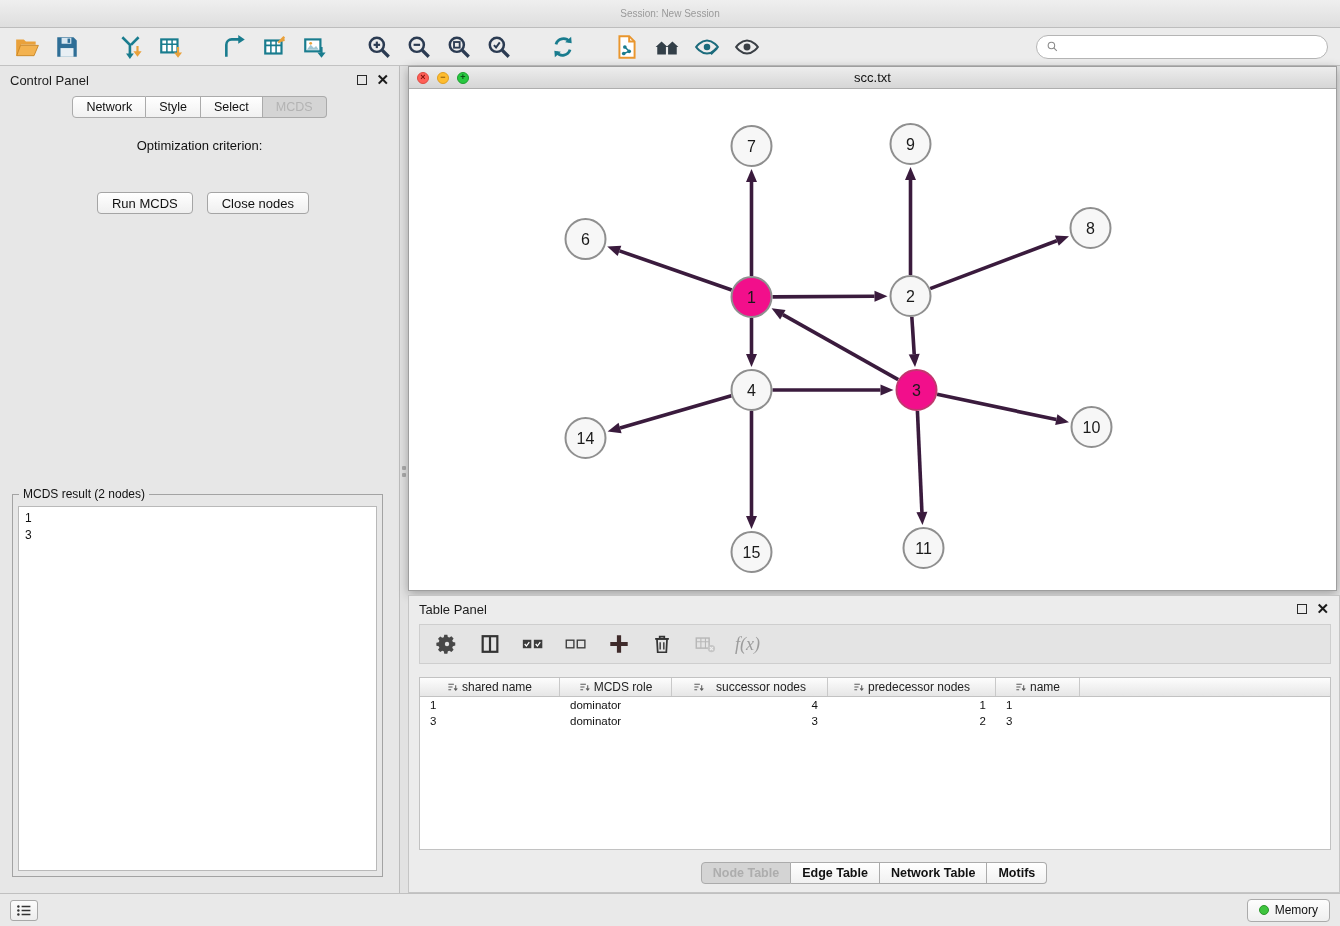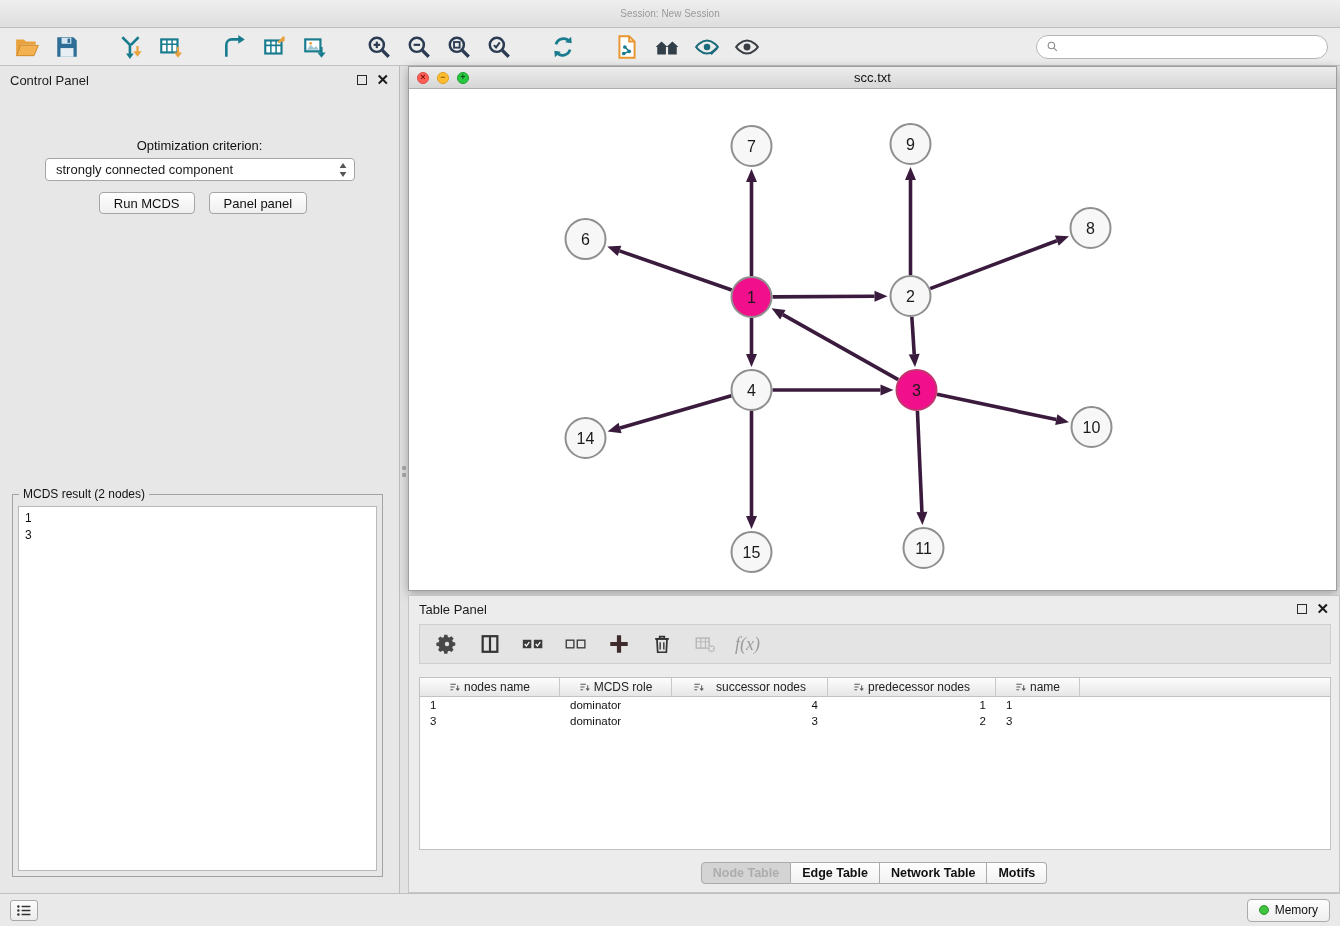--- a/index.html
+++ b/index.html
@@ -246,34 +246,33 @@
   </div>
 
   <div class="control-panel">
     <div class="cp-header">
       <span>Control Panel</span>
       <span class="win-btns">
         <span class="float-btn"></span>
         <span class="close-btn">✕</span>
       </span>
     </div>
+    <div class="cp-tabs" id="cp-tabs">
+        <div class="cp-tab">Network</div>
+        <div class="cp-tab">Style</div>
+        <div class="cp-tab">Select</div>
+        <div class="cp-tab active">MCDS</div>
+      </div>
 
     <div class="opt-label">Optimization criterion:</div>
 
-    <div class="criterion-select">
-      <span class="sel-text">strongly connected component</span>
-      <svg viewBox="0 0 10 18" width="10" height="18">
-          <path d="M5 2l3.4 5H1.6z" fill="#555"></path>
-          <path d="M5 16l-3.4-5h6.8z" fill="#555"></path>
-        </svg>
-    </div>
 
     <div class="btn-row">
       <div class="pushbtn">Run MCDS</div>
-      <div class="pushbtn">Panel panel</div>
+      <div class="pushbtn">Close nodes</div>
     </div>
 
     <div class="groupbox">
       <span class="gb-title">MCDS result (2 nodes)</span>
       <div class="gb-inner" id="mcds-lines">
           <div>1</div>
           <div>3</div>
         </div>
     </div>
   </div>
@@ -411,21 +410,21 @@
         <span class="fx-label">f(x)</span>
       </div>
 
       <div class="tp-table">
         <div class="tp-thead" id="tp-thead">
             <div class="th-cell" style="width: 140px;">
               <svg class="sort-icon" viewBox="0 0 12 12">
                 <path d="M1.5 2.5h6M1.5 5.5h4.5M1.5 8.5h3" stroke="#5a5a5a" stroke-width="1.2" fill="none"></path>
                 <path d="M9.5 3.5v5M7.8 7l1.7 2 1.7-2" stroke="#5a5a5a" stroke-width="1.1" fill="none"></path>
               </svg>
-              <span>nodes name</span>
+              <span>shared name</span>
             </div>
             <div class="th-cell" style="width: 112px;">
               <svg class="sort-icon" viewBox="0 0 12 12">
                 <path d="M1.5 2.5h6M1.5 5.5h4.5M1.5 8.5h3" stroke="#5a5a5a" stroke-width="1.2" fill="none"></path>
                 <path d="M9.5 3.5v5M7.8 7l1.7 2 1.7-2" stroke="#5a5a5a" stroke-width="1.1" fill="none"></path>
               </svg>
               <span>MCDS role</span>
             </div>
             <div class="th-cell" style="width: 156px; gap: 12px;">
               <svg class="sort-icon" viewBox="0 0 12 12">

